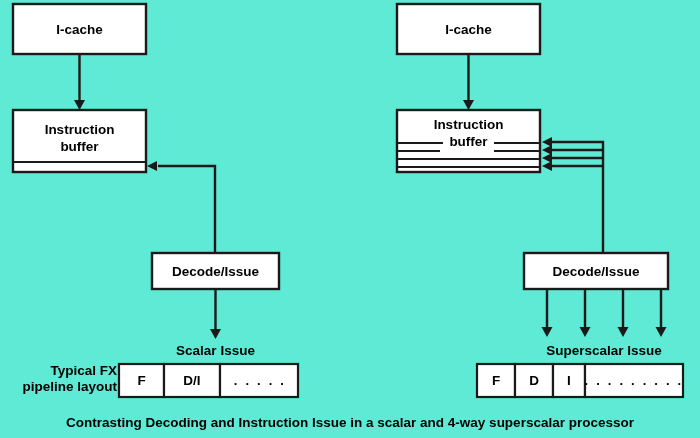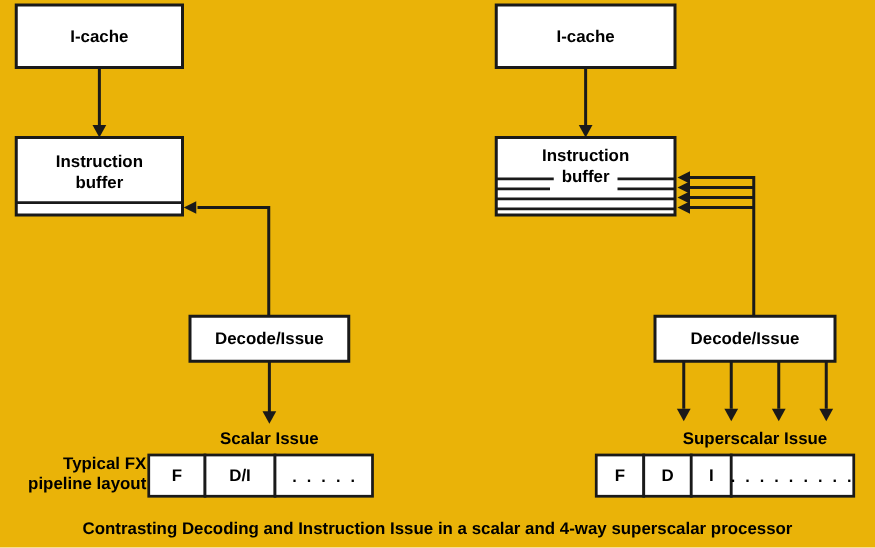--- a/index.html
+++ b/index.html
@@ -9,21 +9,21 @@
     background: #ffffff;
   }
   body {
     font-family: "Liberation Sans", sans-serif;
     color: #000000;
   }
   #diagram-root {
     position: relative;
     width: 700px;
     height: 438px;
-    background: #eab308;
+    background: #5eead4;
     overflow: hidden;
   }
   #diagram-svg {
     position: absolute;
     left: 0;
     top: 0;
     width: 700px;
     height: 438px;
   }
   .box-rect {

